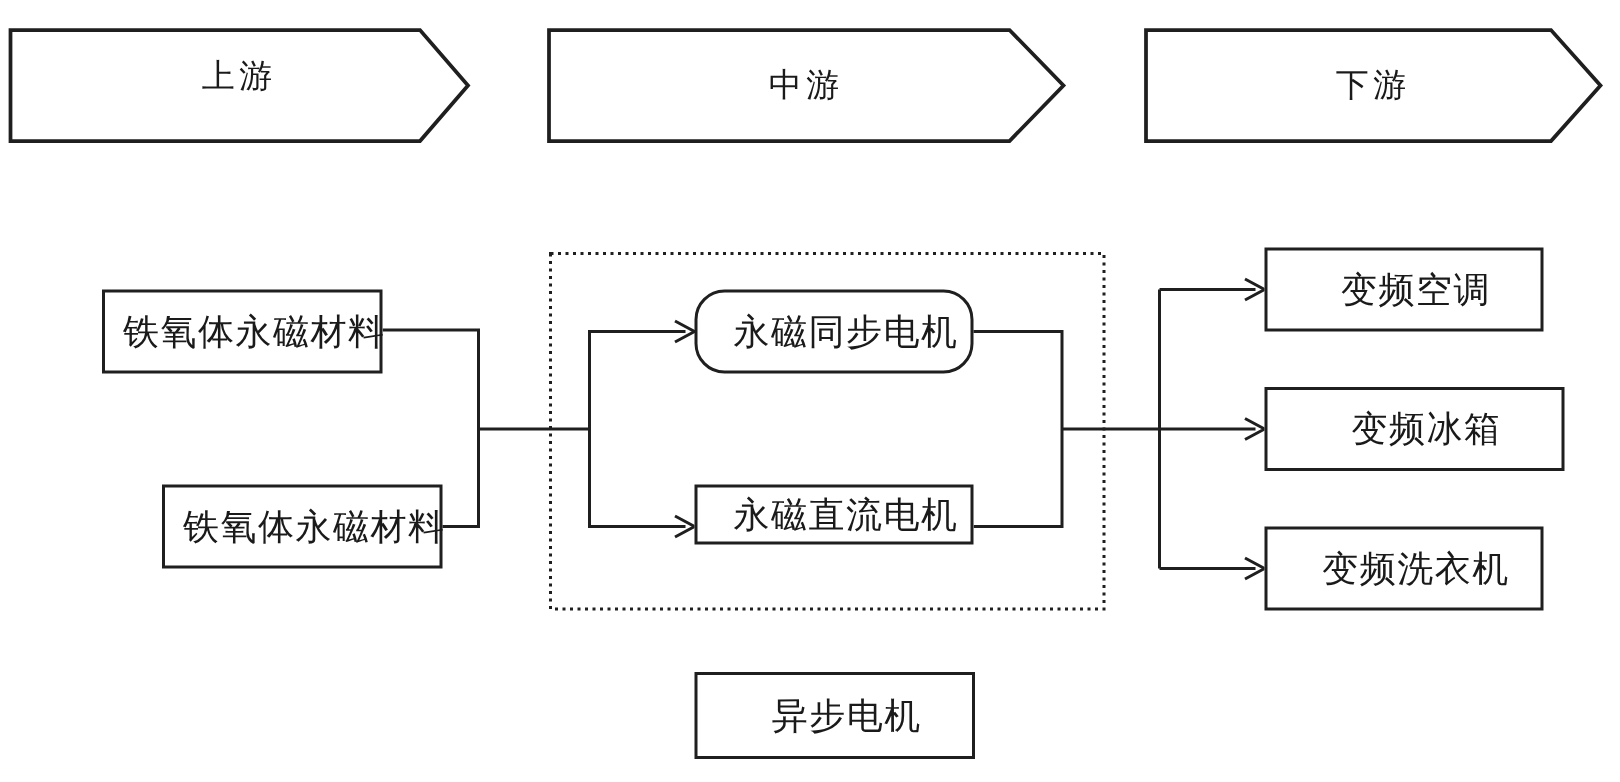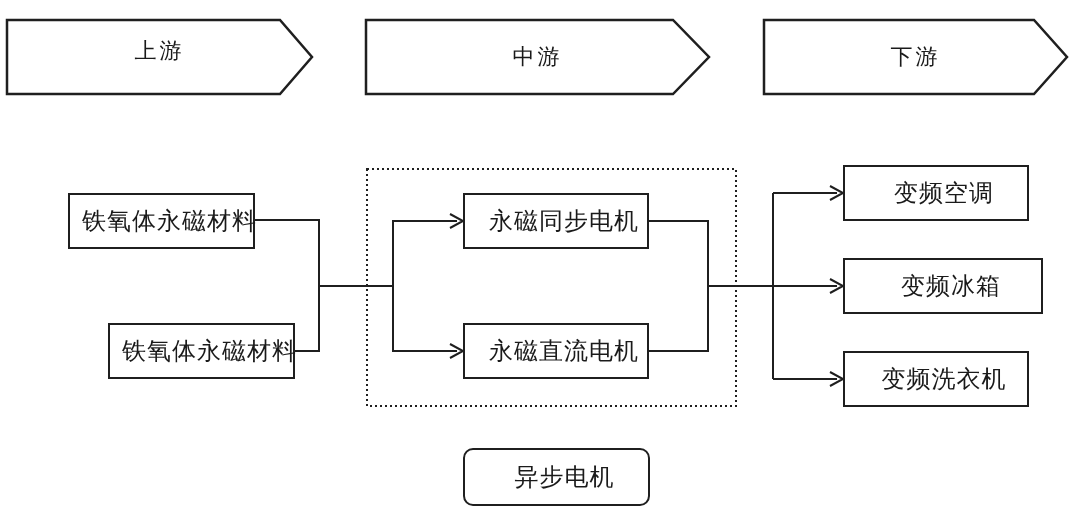--- a/index.html
+++ b/index.html
@@ -53,22 +53,22 @@
     <path d="M830,372 L843,379 L830,386" fill="none" stroke="#1f1f1f" stroke-width="2"></path>
   </svg>
 
   <div class="stage-label" style="left:7px;top:20px;width:305px;height:62px;">上游</div>
   <div class="stage-label" style="left:366px;top:20px;width:343px;height:74px;">中游</div>
   <div class="stage-label" style="left:764px;top:20px;width:303px;height:74px;">下游</div>
 
   <div class="node" style="left:68px;top:193px;width:187px;height:56px;">铁氧体永磁材料</div>
   <div class="node" style="left:68px;top:323px;width:187px;height:56px;margin-left:40px;">铁氧体永磁材料</div>
 
-  <div class="node" style="left:463px;top:193px;width:186px;height:56px;">永磁同步电机</div>
-  <div class="node" style="left:463px;top:323px;width:186px;height:56px;">永磁直流电机</div>
+  <div class="node" style="left:463px;top:193px;width:186px;height:56px;border-radius:20px;">永磁同步电机</div>
+  <div class="node" style="left:463px;top:323px;width:186px;height:40px;">永磁直流电机</div>
 
   <div class="node" style="left:843px;top:165px;width:186px;height:56px;">变频空调</div>
   <div class="node" style="left:843px;top:258px;width:200px;height:56px;">变频冰箱</div>
   <div class="node" style="left:843px;top:351px;width:186px;height:56px;">变频洗衣机</div>
 
-  <div class="node" style="left:463px;top:448px;width:187px;height:58px;border-radius:10px;">异步电机</div>
+  <div class="node" style="left:463px;top:448px;width:187px;height:58px;">异步电机</div>
 
 </div>
 
 </body></html>

